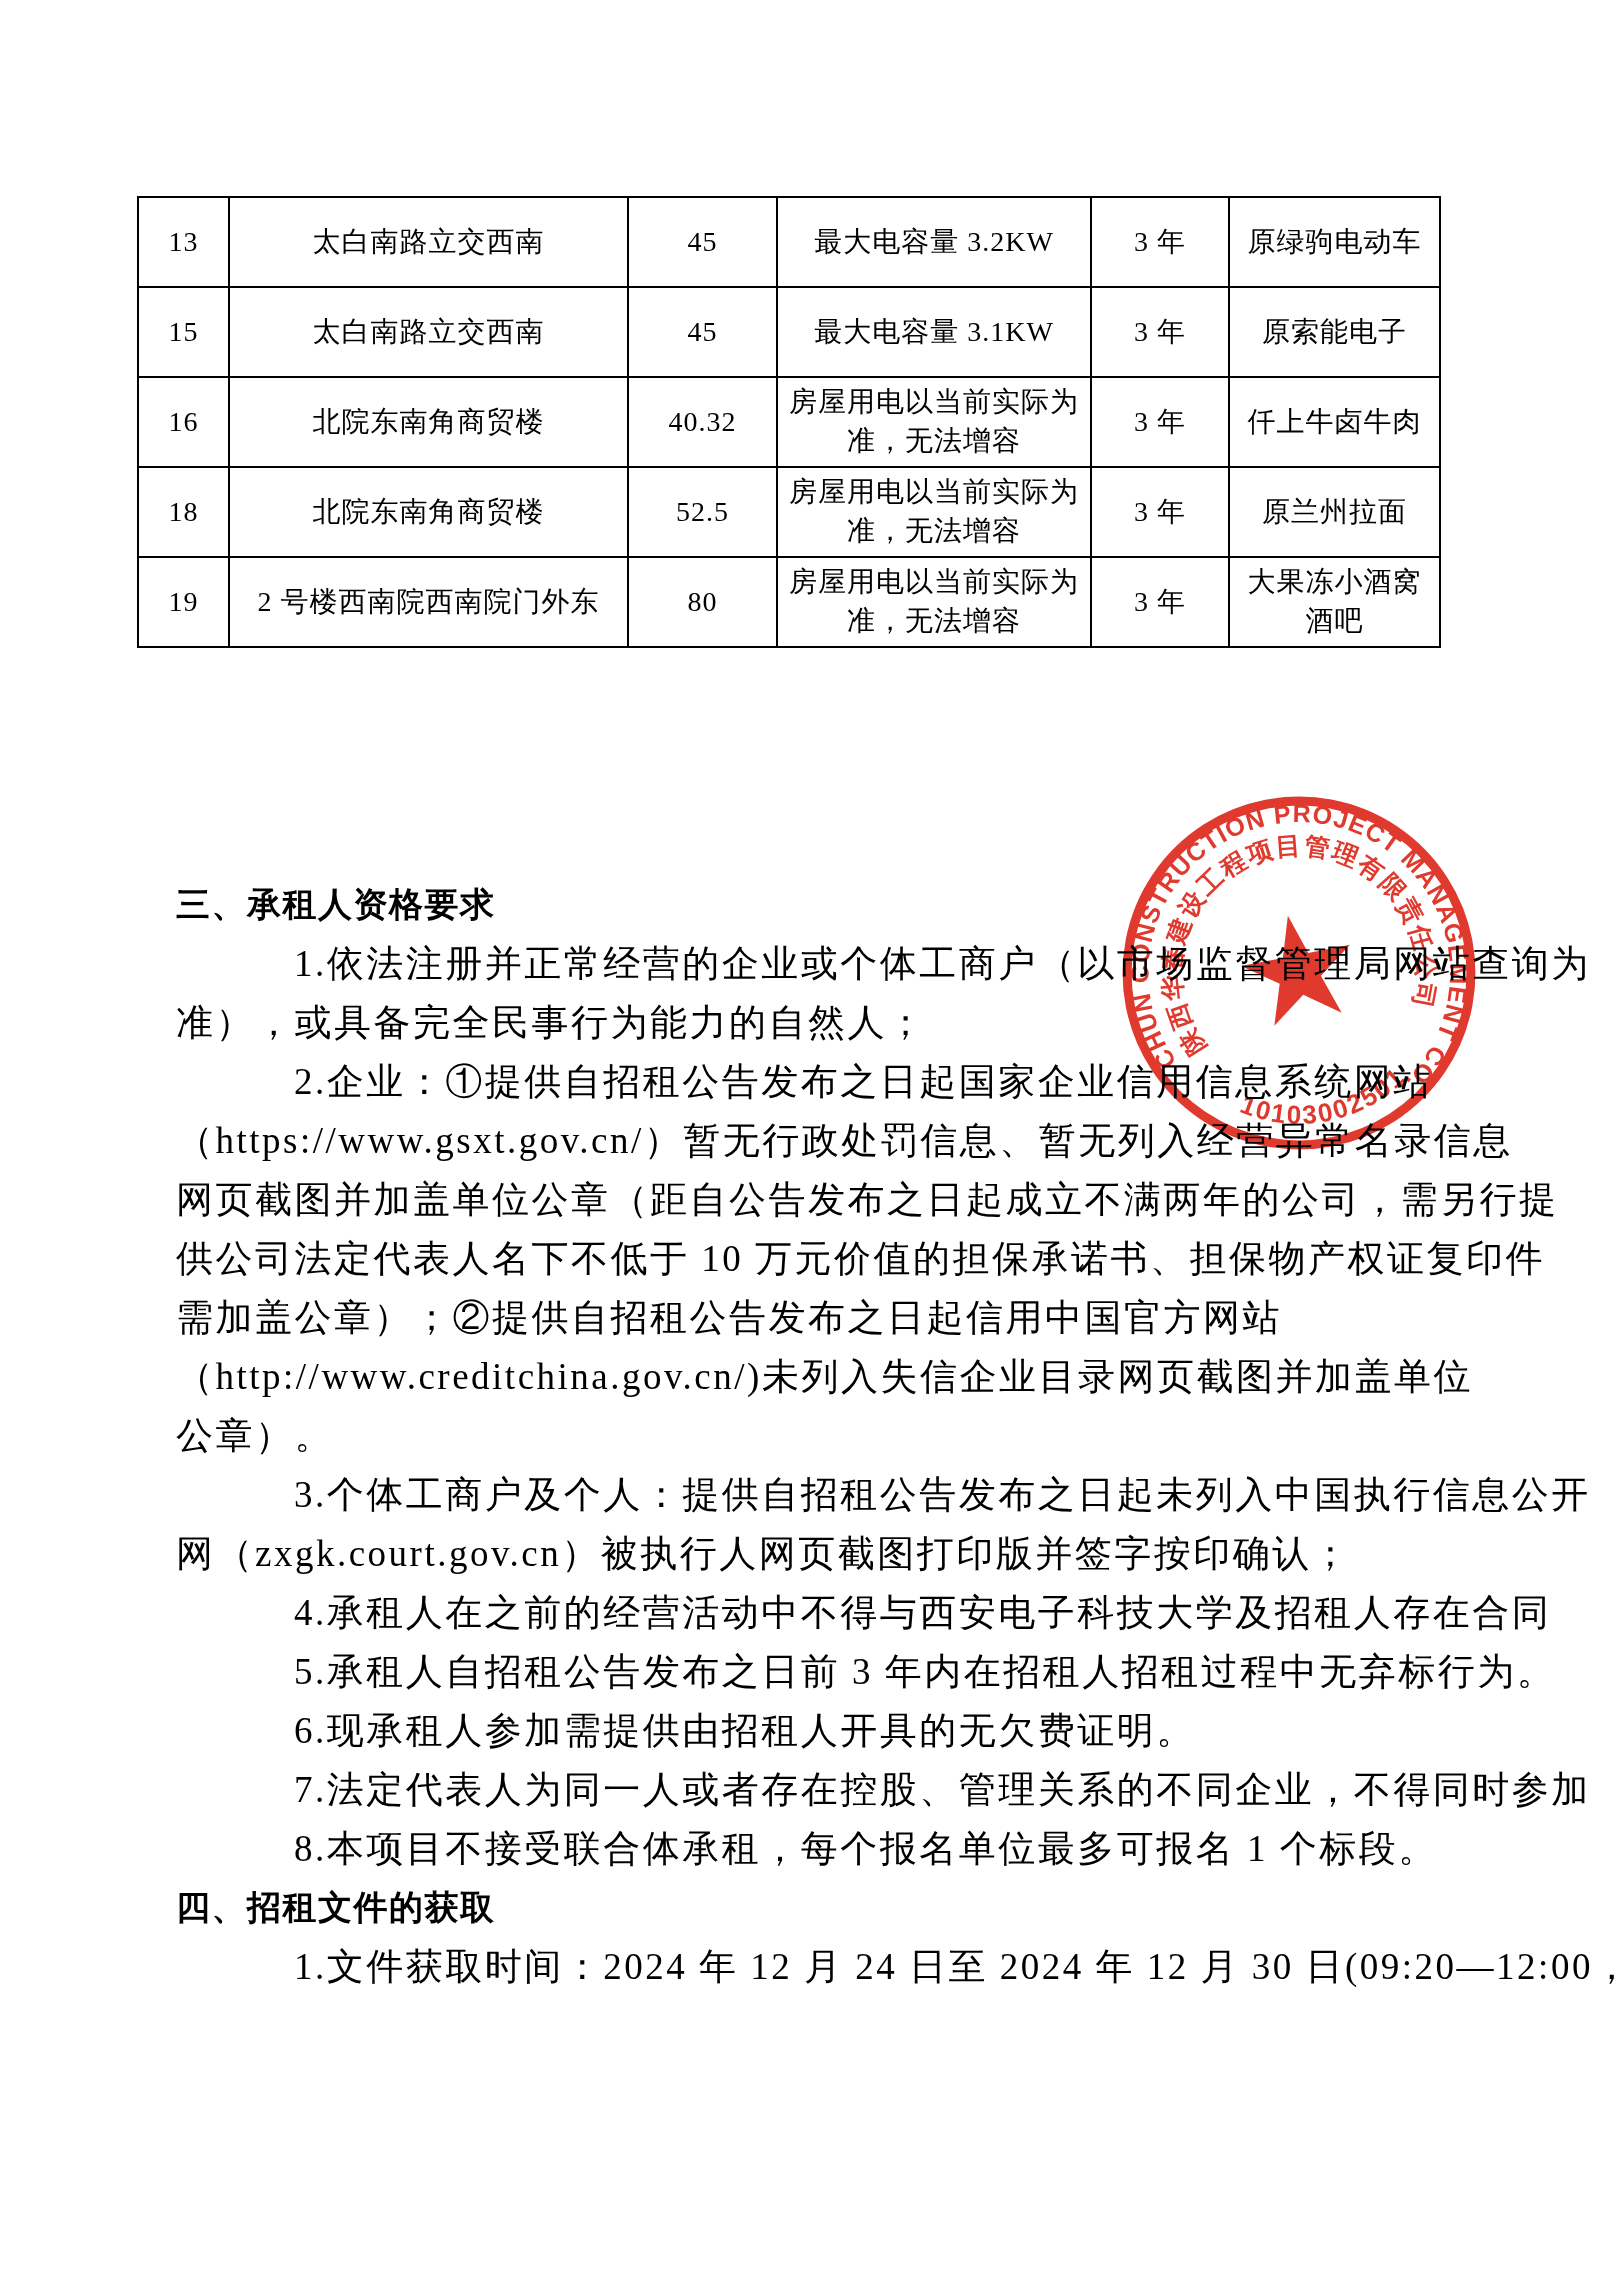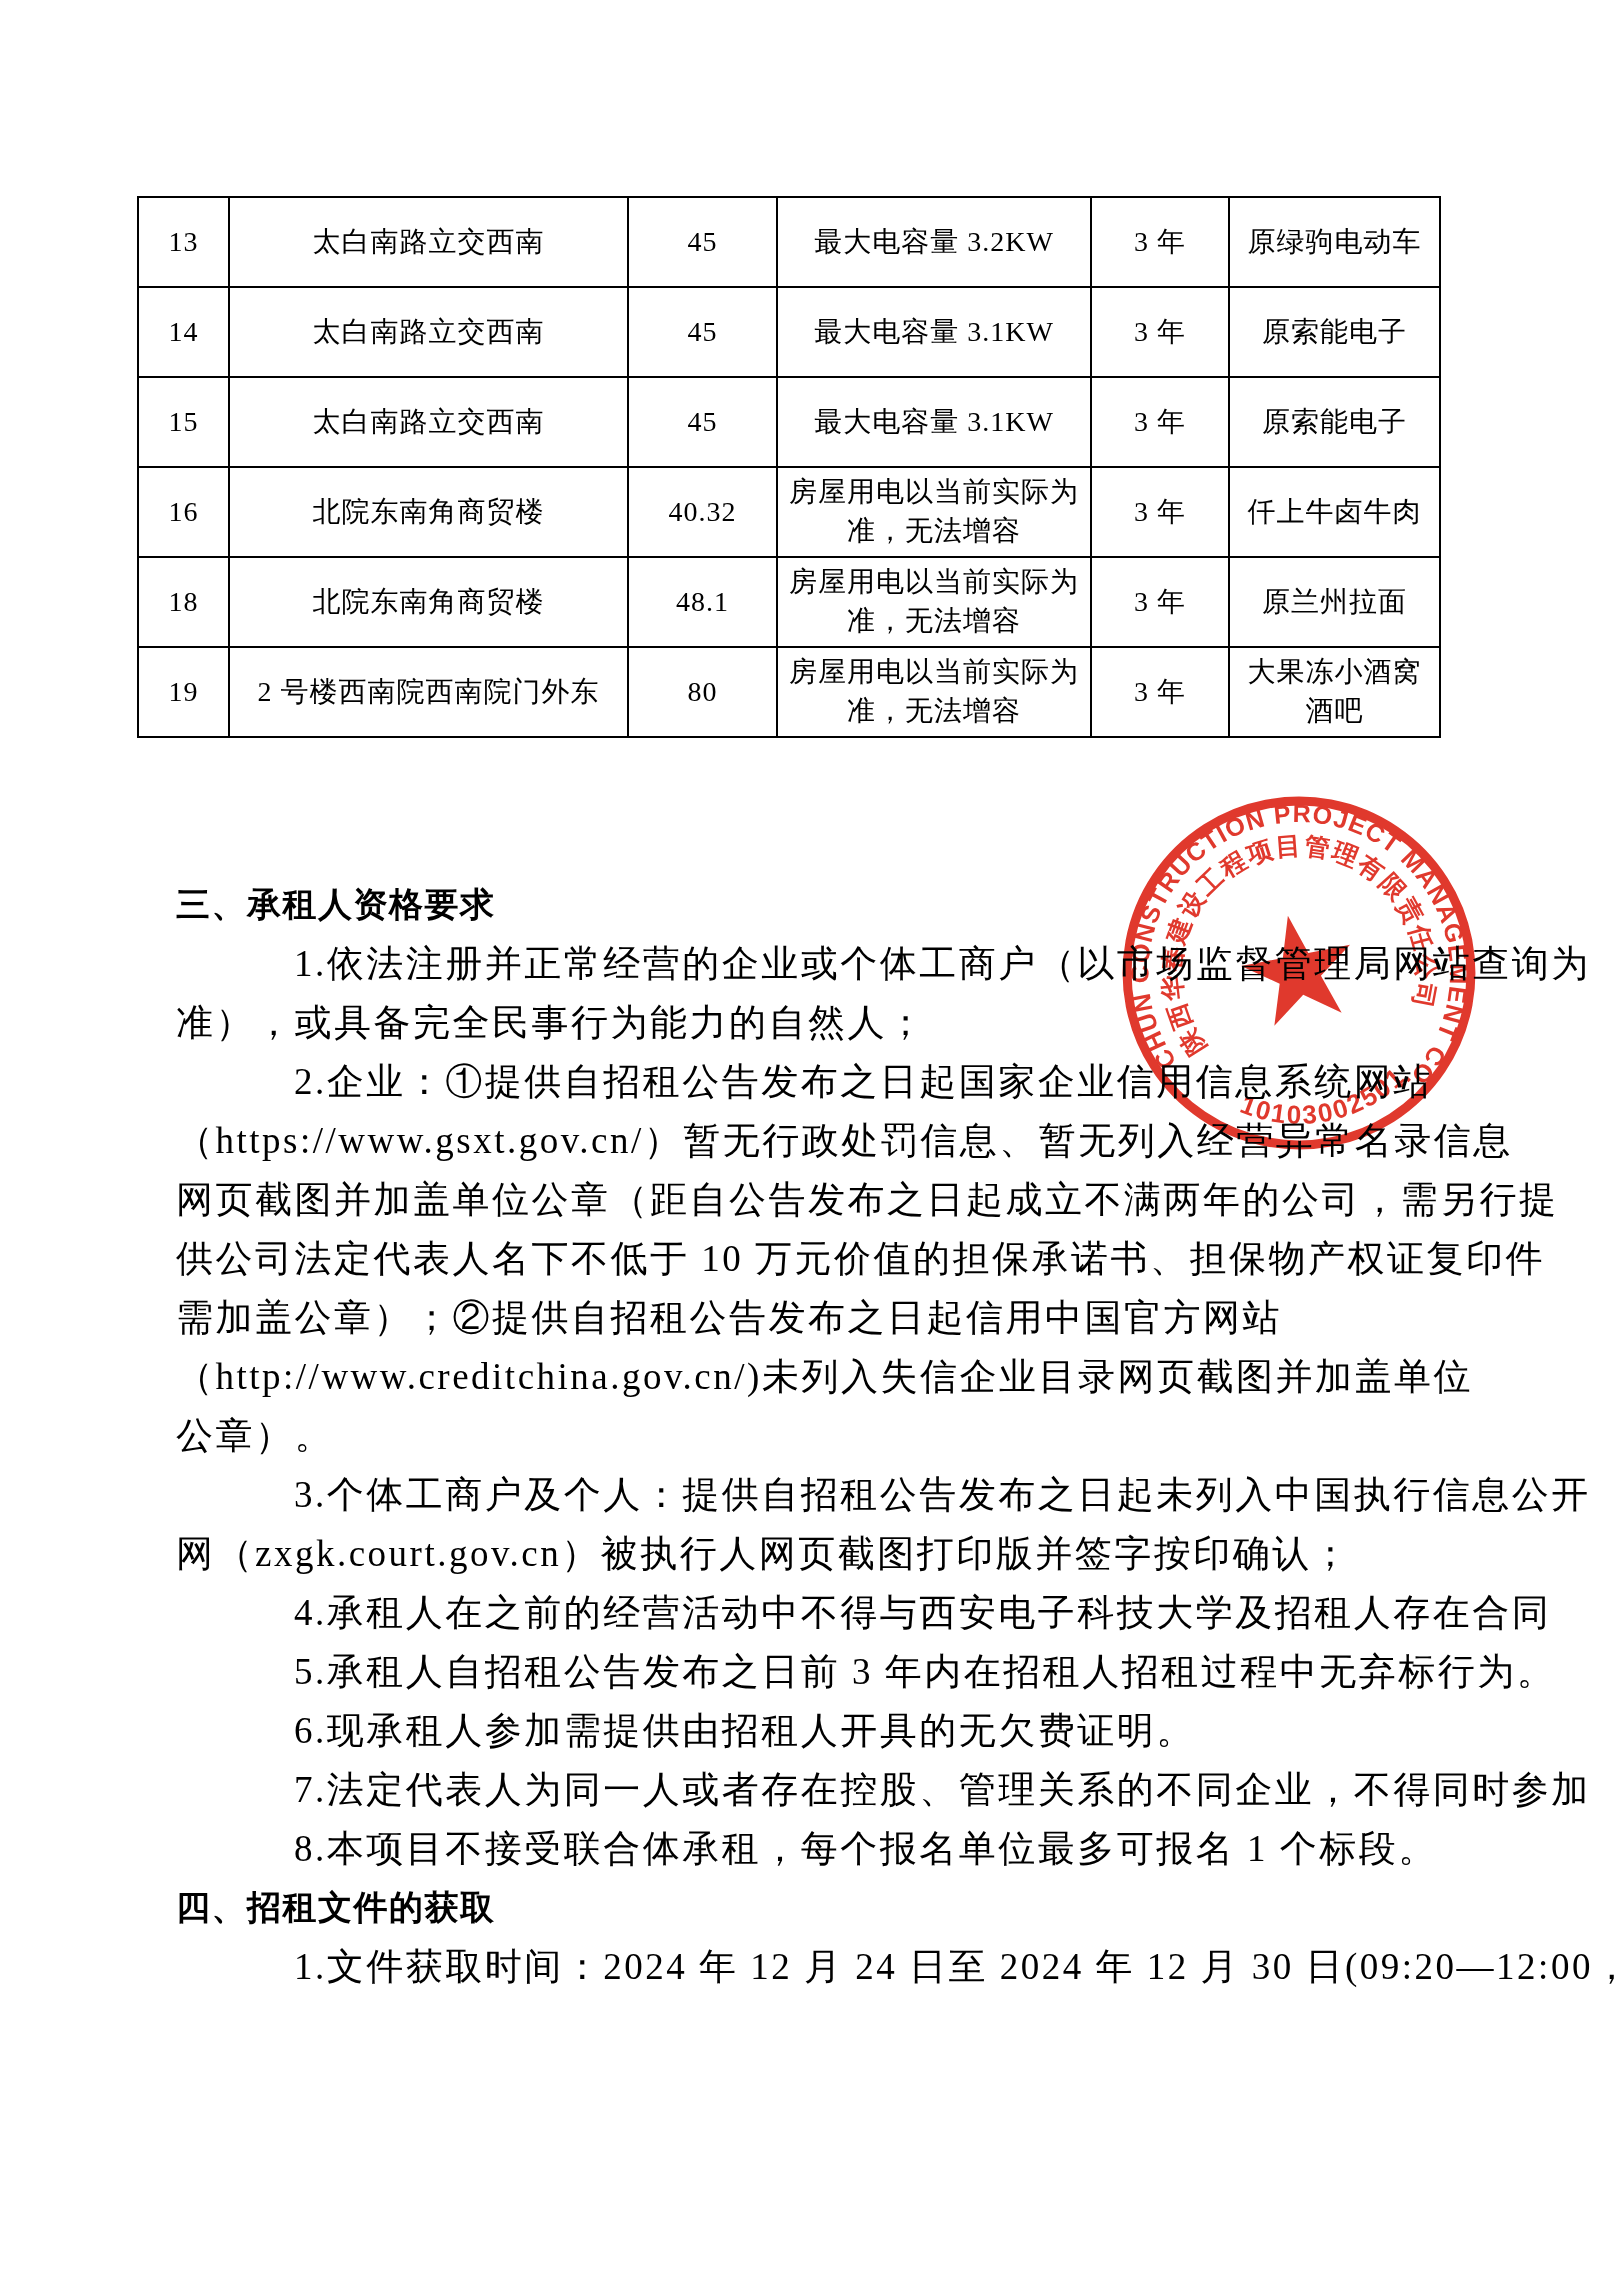--- a/index.html
+++ b/index.html
@@ -65,28 +65,20 @@
     <tbody>
     <tr>
       <td class="c-no">13</td>
       <td class="c-loc">太白南路立交西南</td>
       <td class="c-area">45</td>
       <td class="c-power">最大电容量 3.2KW</td>
       <td class="c-term">3 年</td>
       <td class="c-prev">原绿驹电动车</td>
     </tr>
 
-    <tr>
-      <td class="c-no">14</td>
-      <td class="c-loc">太白南路立交西南</td>
-      <td class="c-area">45</td>
-      <td class="c-power">最大电容量 3.1KW</td>
-      <td class="c-term">3 年</td>
-      <td class="c-prev">原索能电子</td>
-    </tr>
 
     <tr>
       <td class="c-no">15</td>
       <td class="c-loc">太白南路立交西南</td>
       <td class="c-area">45</td>
       <td class="c-power">最大电容量 3.1KW</td>
       <td class="c-term">3 年</td>
       <td class="c-prev">原索能电子</td>
     </tr>
 
@@ -96,21 +88,21 @@
       <td class="c-area">40.32</td>
       <td class="c-power">房屋用电以当前实际为准，无法增容</td>
       <td class="c-term">3 年</td>
       <td class="c-prev">仟上牛卤牛肉</td>
     </tr>
 
 
     <tr>
       <td class="c-no">18</td>
       <td class="c-loc">北院东南角商贸楼</td>
-      <td class="c-area">48.1</td>
+      <td class="c-area">52.5</td>
       <td class="c-power">房屋用电以当前实际为准，无法增容</td>
       <td class="c-term">3 年</td>
       <td class="c-prev">原兰州拉面</td>
     </tr>
 
     <tr>
       <td class="c-no">19</td>
       <td class="c-loc">2 号楼西南院西南院门外东</td>
       <td class="c-area">80</td>
       <td class="c-power">房屋用电以当前实际为准，无法增容</td>

